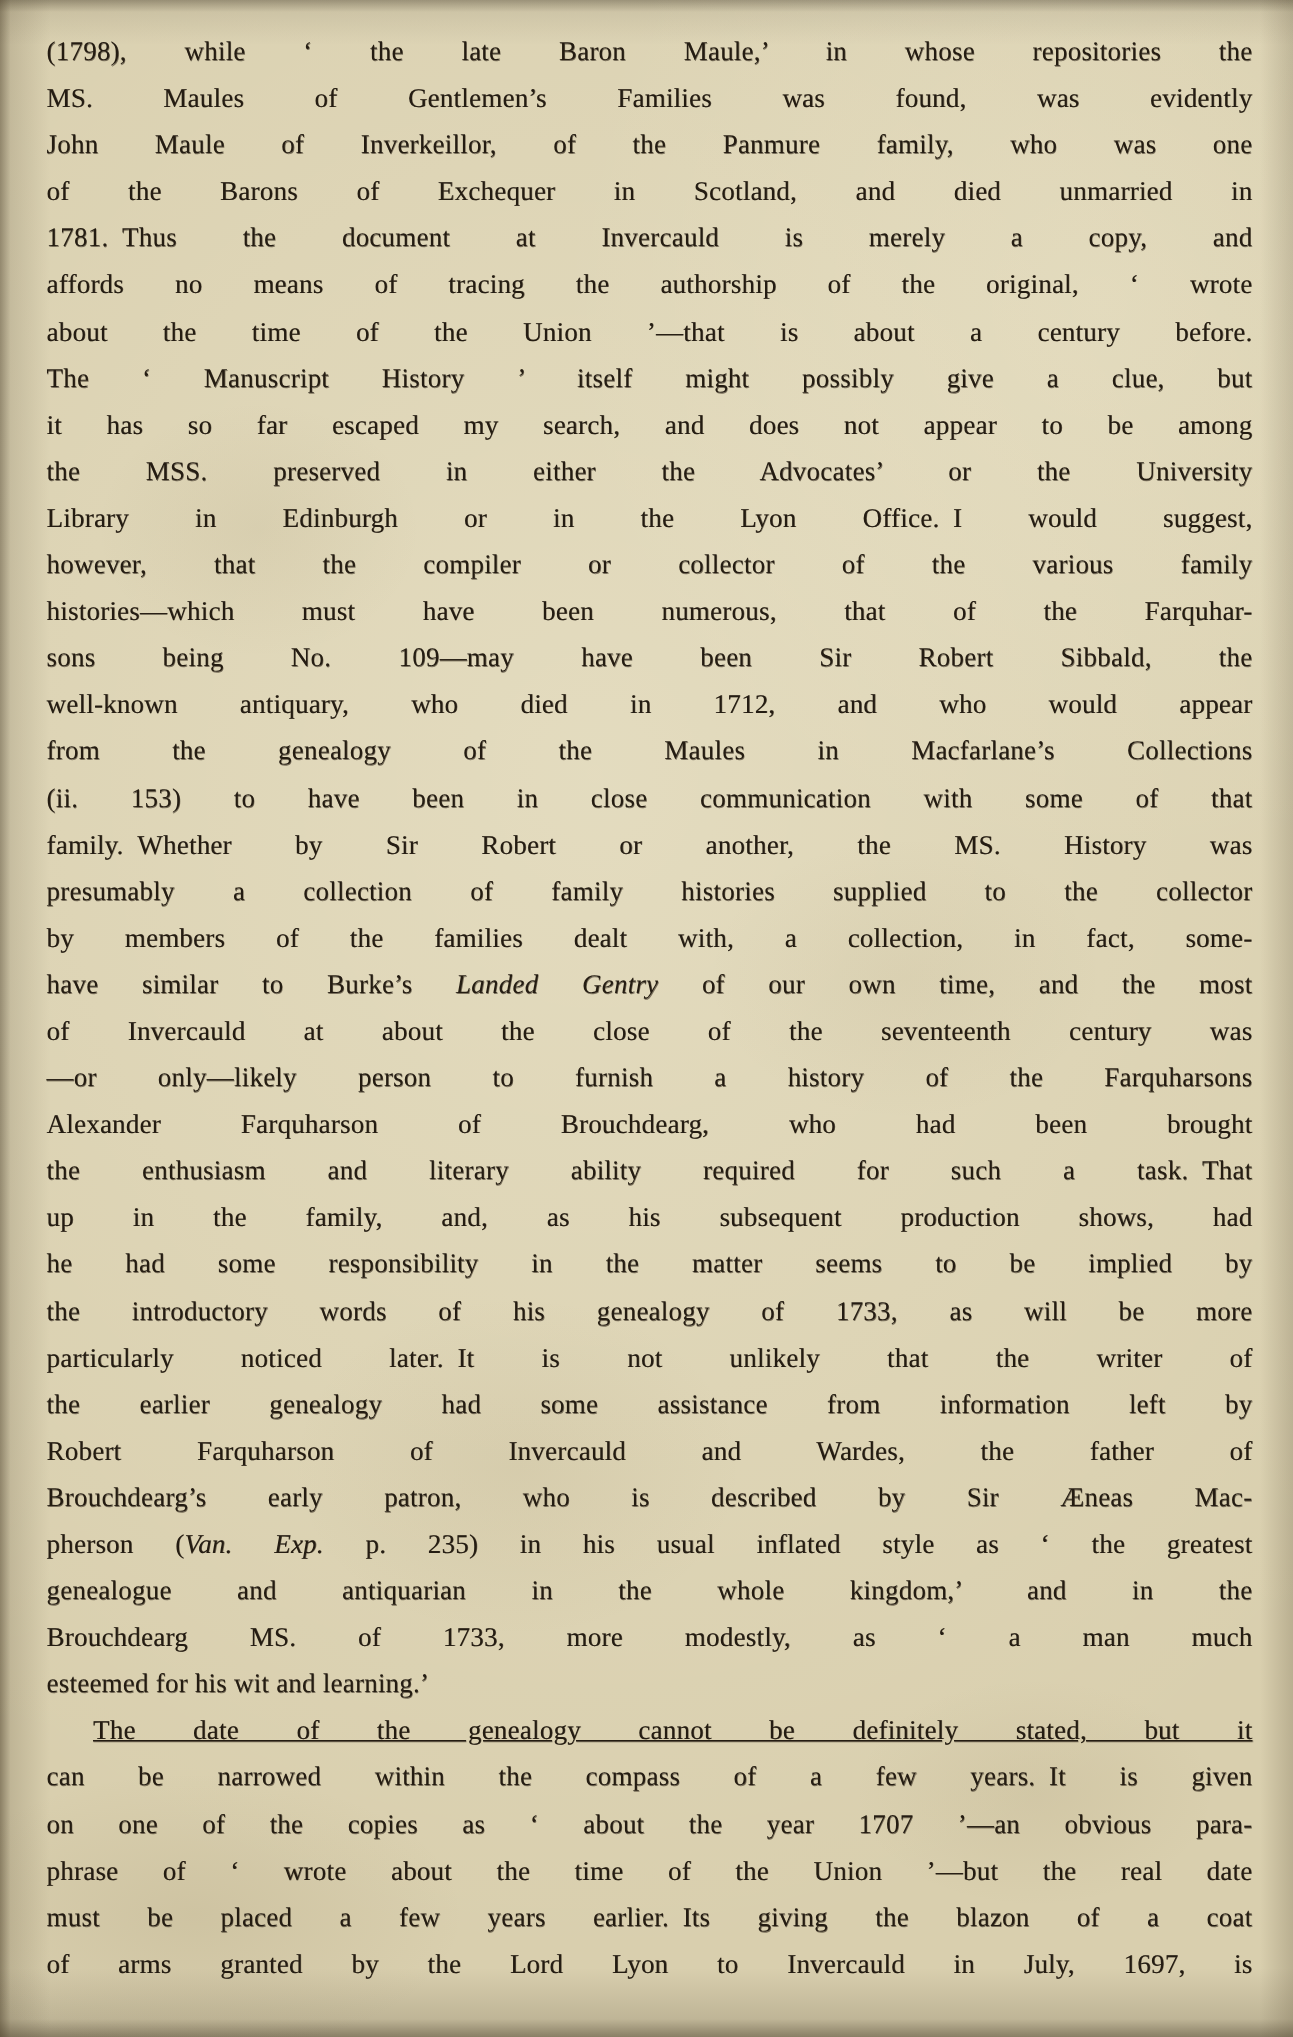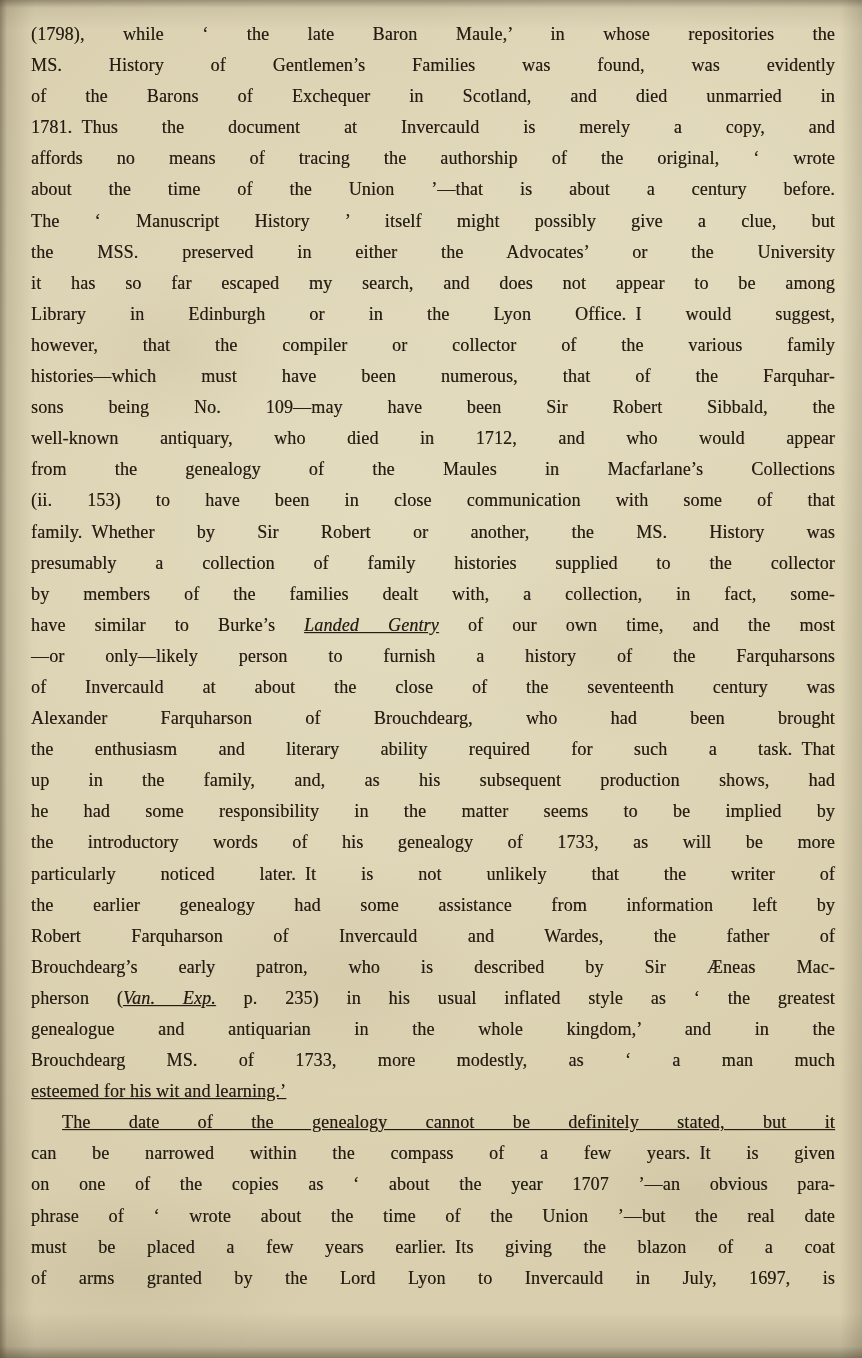--- a/index.html
+++ b/index.html
@@ -48,50 +48,51 @@
     letter-spacing: 0.15px;
     text-shadow: 0.35px 0.35px 0.3px rgba(40, 30, 18, 0.55);
   }
   .line {
     height: 31.1px;
     text-align: justify;
     text-align-last: justify;
     white-space: normal;
   }
   .line.indent { text-indent: 31px; text-decoration: underline; }
-  .line.noshelf { text-align-last: left; text-decoration: underline; }
-  .line em { font-style: italic; text-decoration: underline; }
+  .line.noshelf { text-align-last: left; }
+  .line em { font-style: italic; }
 </style>
 </head>
 <body>
 
 <div class="scan">
   <div class="page-text">
       <div class="line"><span>(1798), while ‘ the late Baron Maule,’ in whose repositories the</span></div>
-      <div class="line"><span>MS. History of Gentlemen’s Families was found, was evidently</span></div>
+      <div class="line"><span>MS. Maules of Gentlemen’s Families was found, was evidently</span></div>
+      <div class="line"><span>John Maule of Inverkeillor, of the Panmure family, who was one</span></div>
       <div class="line"><span>of the Barons of Exchequer in Scotland, and died unmarried in</span></div>
       <div class="line"><span>1781. Thus the document at Invercauld is merely a copy, and</span></div>
       <div class="line"><span>affords no means of tracing the authorship of the original, ‘ wrote</span></div>
       <div class="line"><span>about the time of the Union ’—that is about a century before.</span></div>
       <div class="line"><span>The ‘ Manuscript History ’ itself might possibly give a clue, but</span></div>
+      <div class="line"><span>it has so far escaped my search, and does not appear to be among</span></div>
       <div class="line"><span>the MSS. preserved in either the Advocates’ or the University</span></div>
-      <div class="line"><span>it has so far escaped my search, and does not appear to be among</span></div>
       <div class="line"><span>Library in Edinburgh or in the Lyon Office. I would suggest,</span></div>
       <div class="line"><span>however, that the compiler or collector of the various family</span></div>
       <div class="line"><span>histories—which must have been numerous, that of the Farquhar-</span></div>
       <div class="line"><span>sons being No. 109—may have been Sir Robert Sibbald, the</span></div>
       <div class="line"><span>well-known antiquary, who died in 1712, and who would appear</span></div>
       <div class="line"><span>from the genealogy of the Maules in Macfarlane’s Collections</span></div>
       <div class="line"><span>(ii. 153) to have been in close communication with some of that</span></div>
       <div class="line"><span>family. Whether by Sir Robert or another, the MS. History was</span></div>
       <div class="line"><span>presumably a collection of family histories supplied to the collector</span></div>
       <div class="line"><span>by members of the families dealt with, a collection, in fact, some-</span></div>
       <div class="line"><span>have similar to Burke’s </span><em>Landed Gentry</em><span> of our own time, and the most</span></div>
+      <div class="line"><span>of Invercauld at about the close of the seventeenth century was</span></div>
       <div class="line"><span>—or only—likely person to furnish a history of the Farquharsons</span></div>
-      <div class="line"><span>of Invercauld at about the close of the seventeenth century was</span></div>
       <div class="line"><span>Alexander Farquharson of Brouchdearg, who had been brought</span></div>
       <div class="line"><span>the enthusiasm and literary ability required for such a task. That</span></div>
       <div class="line"><span>up in the family, and, as his subsequent production shows, had</span></div>
       <div class="line"><span>he had some responsibility in the matter seems to be implied by</span></div>
       <div class="line"><span>the introductory words of his genealogy of 1733, as will be more</span></div>
       <div class="line"><span>particularly noticed later. It is not unlikely that the writer of</span></div>
       <div class="line"><span>the earlier genealogy had some assistance from information left by</span></div>
       <div class="line"><span>Robert Farquharson of Invercauld and Wardes, the father of</span></div>
       <div class="line"><span>Brouchdearg’s early patron, who is described by Sir Æneas Mac-</span></div>
       <div class="line"><span>pherson (</span><em>Van. Exp.</em><span> p. 235) in his usual inflated style as ‘ the greatest</span></div>

